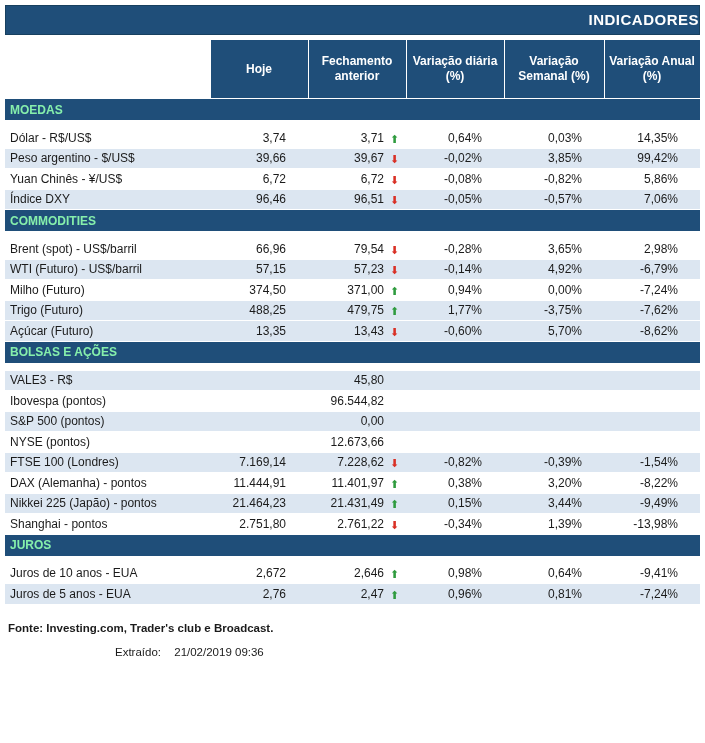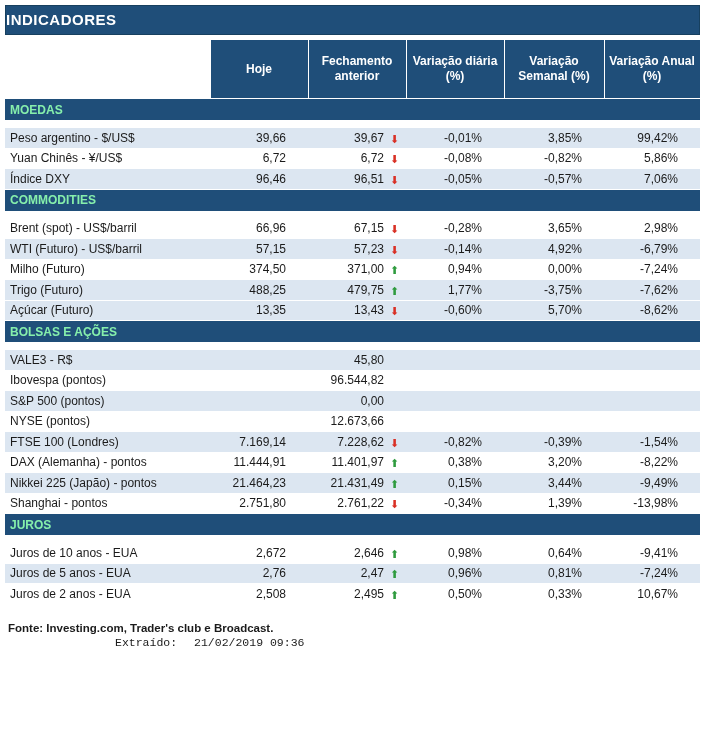--- a/index.html
+++ b/index.html
@@ -19,25 +19,25 @@
     width: 705px;
     height: 743px;
     position: relative;
     box-sizing: border-box;
     padding: 0;
   }
   .title-bar {
     margin: 5px 5px 4px 5px;
     background: #1f4e79;
     color: #ffffff;
-    text-align: left;
+    text-align: right;
     font-weight: bold;
     font-size: 15px;
     letter-spacing: 0.5px;
-    padding: 5px 16px 6px 0;
+    padding: 5px 0 6px 0;
     border: 1px solid #17405f;
   }
   table.ind {
     border-collapse: collapse;
     width: 695px;
     margin: 0 5px;
     table-layout: fixed;
   }
   table.ind td, table.ind th {
     padding: 0;
@@ -114,22 +114,21 @@
     margin: 3px 5px 0 5px;
     font-size: 11.5px;
   }
   .footer .src {
     font-weight: bold;
     padding-left: 3px;
     margin-top: 17px;
   }
   .footer .extr {
     padding-left: 110px;
-    margin-top: 2px;
-    font-family: Liberation Mono, monospace;
+    margin-top: 12px;
   }
   .footer .extr .lbl { }
   .footer .extr .val { padding-left: 10px; }
 </style>
 </head>
 <body>
 
 <div class="sheet">
 
   <div class="title-bar">INDICADORES</div>
@@ -153,25 +152,33 @@
         <th>Variação Anual (%)</th>
       </tr>
     </thead>
     <tbody id="tbody">
         <tr class="section">
           <td colspan="6">MOEDAS</td>
         </tr>
         <tr class="spacer">
           <td colspan="6"></td>
         </tr>
+        <tr class="data band-a">
+          <td class="name">Dólar - R$/US$</td>
+          <td class="num noarrow">3,74</td>
+          <td class="num"><span>3,71</span><span class="arrow up">⬆</span></td>
+          <td class="num noarrow">0,64%</td>
+          <td class="num noarrow">0,03%</td>
+          <td class="num noarrow">14,35%</td>
+        </tr>
         <tr class="data band-b">
           <td class="name">Peso argentino - $/US$</td>
           <td class="num noarrow">39,66</td>
           <td class="num"><span>39,67</span><span class="arrow down">⬇</span></td>
-          <td class="num noarrow">-0,01%</td>
+          <td class="num noarrow">-0,02%</td>
           <td class="num noarrow">3,85%</td>
           <td class="num noarrow">99,42%</td>
         </tr>
         <tr class="data band-a">
           <td class="name">Yuan Chinês - ¥/US$</td>
           <td class="num noarrow">6,72</td>
           <td class="num"><span>6,72</span><span class="arrow down">⬇</span></td>
           <td class="num noarrow">-0,08%</td>
           <td class="num noarrow">-0,82%</td>
           <td class="num noarrow">5,86%</td>
@@ -186,21 +193,21 @@
         </tr>
         <tr class="section">
           <td colspan="6">COMMODITIES</td>
         </tr>
         <tr class="spacer">
           <td colspan="6"></td>
         </tr>
         <tr class="data band-a">
           <td class="name">Brent (spot) - US$/barril</td>
           <td class="num noarrow">66,96</td>
-          <td class="num"><span>67,15</span><span class="arrow down">⬇</span></td>
+          <td class="num"><span>79,54</span><span class="arrow down">⬇</span></td>
           <td class="num noarrow">-0,28%</td>
           <td class="num noarrow">3,65%</td>
           <td class="num noarrow">2,98%</td>
         </tr>
         <tr class="data band-b">
           <td class="name">WTI (Futuro) - US$/barril</td>
           <td class="num noarrow">57,15</td>
           <td class="num"><span>57,23</span><span class="arrow down">⬇</span></td>
           <td class="num noarrow">-0,14%</td>
           <td class="num noarrow">4,92%</td>
@@ -314,28 +321,20 @@
           <td class="num noarrow">0,64%</td>
           <td class="num noarrow">-9,41%</td>
         </tr>
         <tr class="data band-b">
           <td class="name">Juros de 5 anos - EUA</td>
           <td class="num noarrow">2,76</td>
           <td class="num"><span>2,47</span><span class="arrow up">⬆</span></td>
           <td class="num noarrow">0,96%</td>
           <td class="num noarrow">0,81%</td>
           <td class="num noarrow">-7,24%</td>
-        </tr>
-        <tr class="data band-a">
-          <td class="name">Juros de 2 anos - EUA</td>
-          <td class="num noarrow">2,508</td>
-          <td class="num"><span>2,495</span><span class="arrow up">⬆</span></td>
-          <td class="num noarrow">0,50%</td>
-          <td class="num noarrow">0,33%</td>
-          <td class="num noarrow">10,67%</td>
         </tr>
       </tbody>
   </table>
 
   <div class="footer">
     <div class="src">Fonte: Investing.com, Trader's club e Broadcast.</div>
     <div class="extr">
       <span class="lbl">Extraído:</span>
       <span class="val">21/02/2019 09:36</span>
     </div>

